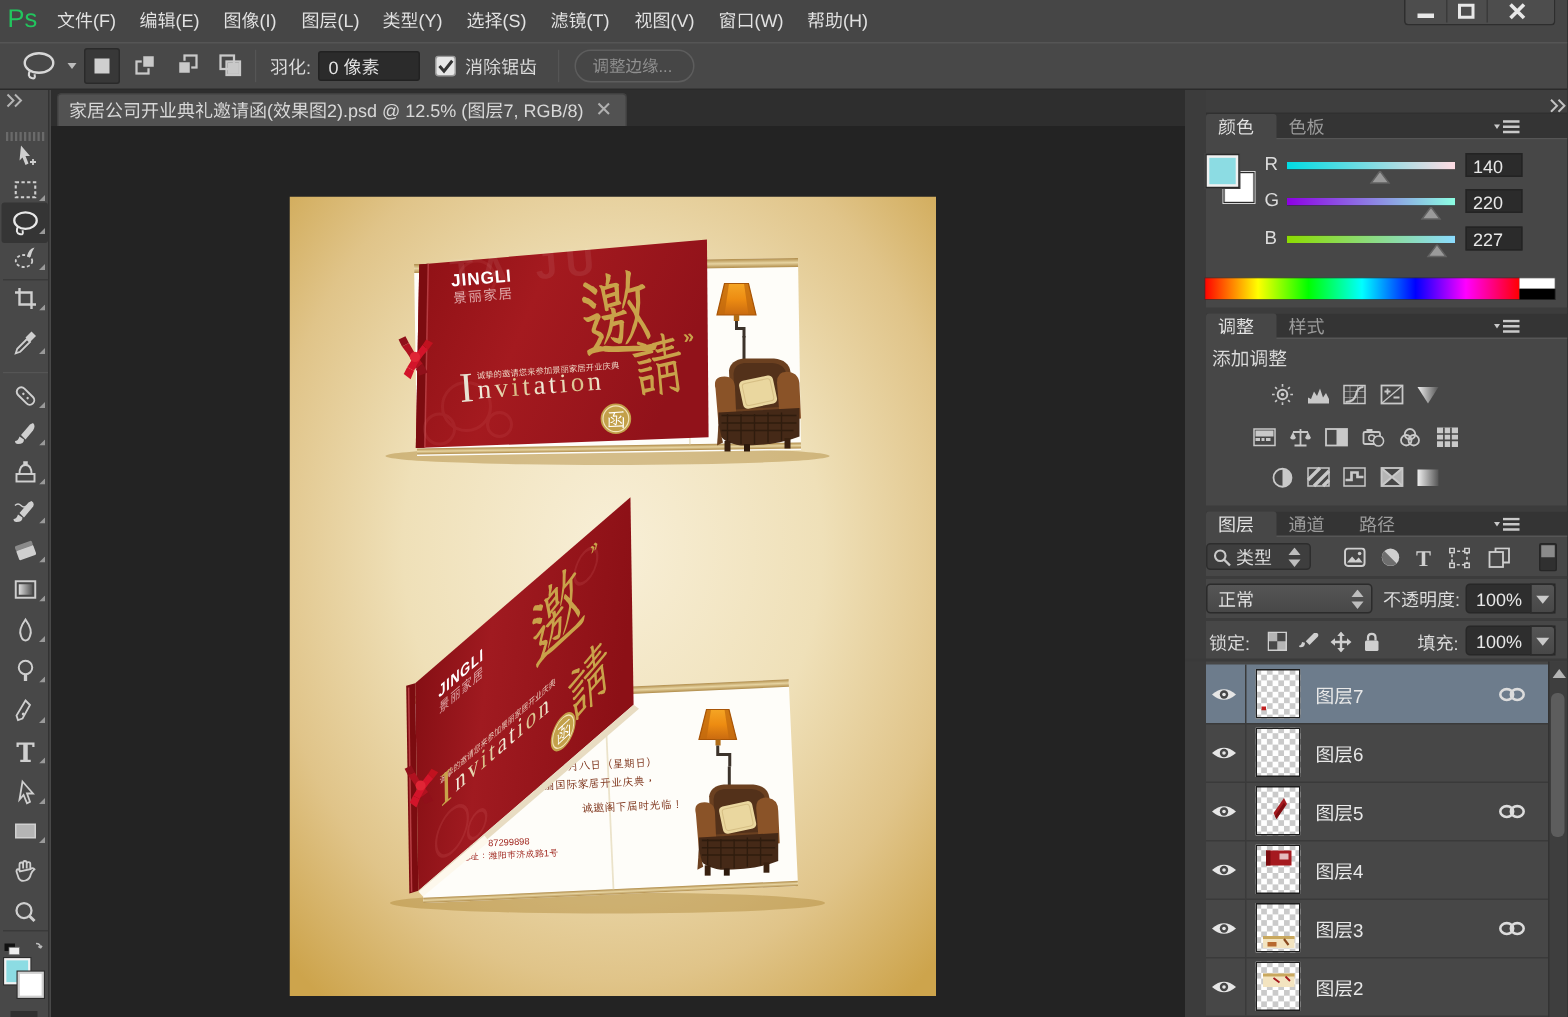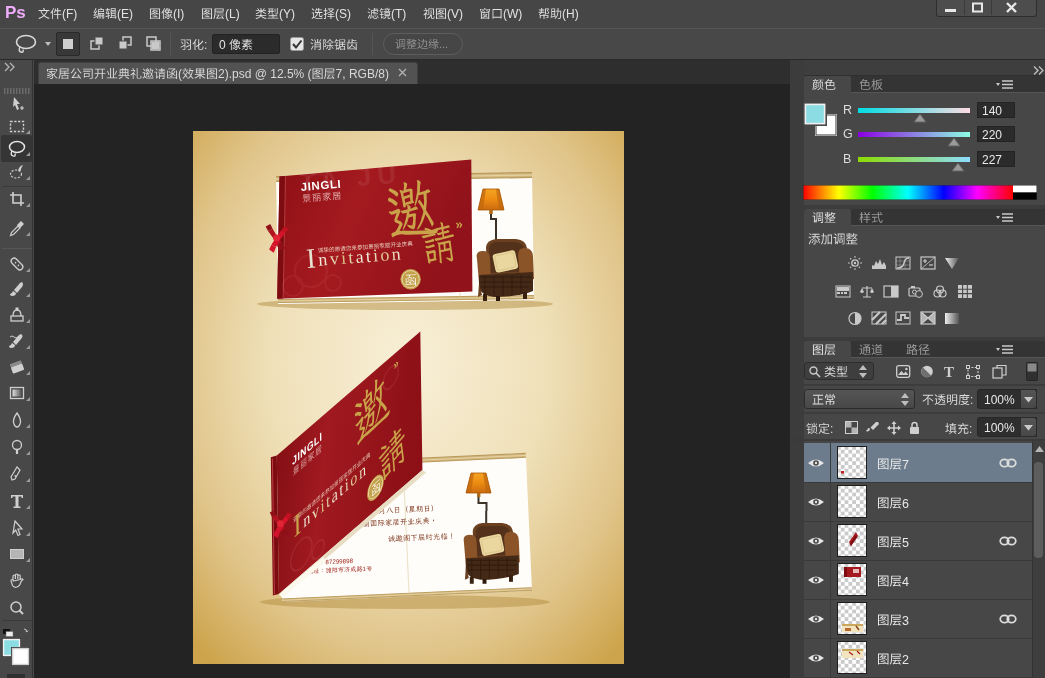--- a/index.html
+++ b/index.html
@@ -122,21 +122,21 @@
 <path id="gu660e" d="M34 -45V-25H15V-45ZM34 -52H15V-71H34ZM8 -78V-9H15V-18H41V-78ZM85 -73V-55H57V-73ZM50 -80V-44C50 -28 48 -9 31 4C33 5 36 7 37 9C48 -0 54 -12 56 -24H85V-2C85 -0 85 0 83 0C81 1 75 1 68 0C70 2 71 6 71 8C80 8 85 8 88 6C92 5 93 3 93 -2V-80ZM85 -49V-31H57C57 -35 57 -40 57 -44V-49Z"></path>
 <path id="gu5ea6" d="M39 -64V-56H22V-50H39V-33H78V-50H94V-56H78V-64H70V-56H46V-64ZM70 -50V-39H46V-50ZM76 -20C71 -15 65 -11 58 -8C51 -11 45 -15 41 -20ZM24 -26V-20H37L34 -19C38 -13 43 -9 50 -5C40 -2 30 0 19 1C20 3 22 6 22 7C35 6 47 4 58 -1C68 4 79 6 92 8C93 6 95 3 96 2C85 0 75 -2 66 -5C75 -9 82 -16 87 -24L82 -27L81 -26ZM47 -83C49 -80 50 -77 51 -74H13V-47C13 -32 12 -10 4 5C6 5 9 7 10 8C19 -8 20 -31 20 -47V-67H95V-74H60C59 -77 57 -81 55 -84Z"></path>
 <path id="gu9501" d="M64 -45V-28C64 -18 62 -5 37 2C39 4 41 7 42 8C68 -1 71 -15 71 -27V-45ZM67 -6C76 -2 86 4 92 8L96 3C91 -1 80 -7 72 -10ZM44 -78C48 -72 52 -65 54 -60L60 -63C58 -68 54 -75 50 -80ZM86 -80C84 -75 79 -67 76 -62L82 -60C85 -65 89 -72 92 -78ZM18 -84C15 -74 9 -65 3 -60C4 -58 6 -54 7 -53C11 -56 14 -61 17 -66H42V-72H21C22 -76 23 -79 24 -82ZM7 -34V-28H20V-8C20 -3 16 1 14 2C15 4 18 6 19 7C20 6 23 4 41 -6C40 -8 40 -10 40 -12L27 -6V-28H41V-34H27V-48H39V-55H11V-48H20V-34ZM64 -85V-57H46V-10H53V-50H83V-11H90V-57H71V-85Z"></path>
 <path id="gu5b9a" d="M22 -38C20 -20 15 -5 4 3C5 4 8 7 10 8C16 2 21 -5 25 -14C34 3 49 6 70 6H93C94 4 95 1 96 -1C91 -1 74 -1 70 -1C64 -1 59 -1 54 -2V-22H84V-30H54V-46H80V-53H21V-46H46V-4C38 -8 32 -13 28 -24C29 -28 29 -32 30 -37ZM43 -83C44 -80 46 -76 47 -73H8V-51H16V-66H84V-51H92V-73H56C55 -76 52 -81 50 -85Z"></path>
 <path id="gu586b" d="M70 -6C77 -2 85 4 90 8L95 3C90 -1 81 -7 75 -11ZM54 -11C49 -6 39 -1 32 3C33 4 36 6 37 8C44 4 54 -1 60 -6ZM61 -84C61 -81 60 -78 60 -75H37V-68H59L57 -62H42V-17H34V-11H96V-17H87V-62H64L66 -68H93V-75H67L69 -83ZM49 -17V-24H80V-17ZM49 -46H80V-40H49ZM49 -50V-56H80V-50ZM49 -35H80V-29H49ZM3 -14 6 -6C14 -9 24 -14 34 -18L33 -25L22 -20V-53H34V-60H22V-83H15V-60H4V-53H15V-18C11 -16 7 -15 3 -14Z"></path>
 <path id="gu5145" d="M15 -31C17 -31 20 -32 34 -33C32 -15 28 -4 6 2C7 3 9 6 10 8C35 1 40 -12 42 -33L57 -34V-5C57 3 60 6 69 6C71 6 82 6 84 6C93 6 95 2 96 -14C94 -15 90 -16 89 -17C88 -4 88 -2 84 -2C81 -2 72 -2 70 -2C66 -2 65 -2 65 -5V-34L79 -35C82 -33 84 -30 85 -28L92 -32C86 -40 75 -50 66 -57L60 -53C64 -50 69 -46 73 -42L26 -40C32 -46 39 -53 44 -61H94V-68H7V-61H34C28 -53 22 -45 19 -43C17 -40 14 -39 12 -38C13 -36 15 -32 15 -31ZM42 -82C46 -78 49 -72 50 -68L58 -71C57 -74 53 -80 50 -84Z"></path>
 </defs>
     </svg>
 
 <div class="abs" style="left:0;top:0;width:1045px;height:28px;background:#464646"></div>
-<div class="abs" style="left:5px;top:3px;font-size:17px;font-weight:bold;color:#f0abfc;letter-spacing:0">Ps</div>
+<div class="abs" style="left:5px;top:3px;font-size:17px;font-weight:normal;color:#22c55e;letter-spacing:0">Ps</div>
 <svg style="position:absolute;left:38.0px;top:6.0px;overflow:visible" width="44" height="16">
       <g fill="#e2e2e2" transform="translate(0,12.0)">
         <use href="#gu6587" transform="translate(0.0,0) scale(0.1200)"></use>
         <use href="#gu4ef6" transform="translate(12.0,0) scale(0.1200)"></use>
         <text x="24.0" y="0" style="font-family:'Liberation Sans',sans-serif;font-size:12.0px;font-weight:normal">(F)</text>
       </g>
     </svg>
 <svg style="position:absolute;left:93.3px;top:6.0px;overflow:visible" width="44" height="16">
       <g fill="#e2e2e2" transform="translate(0,12.0)">
         <use href="#gu7f16" transform="translate(0.0,0) scale(0.1200)"></use>

